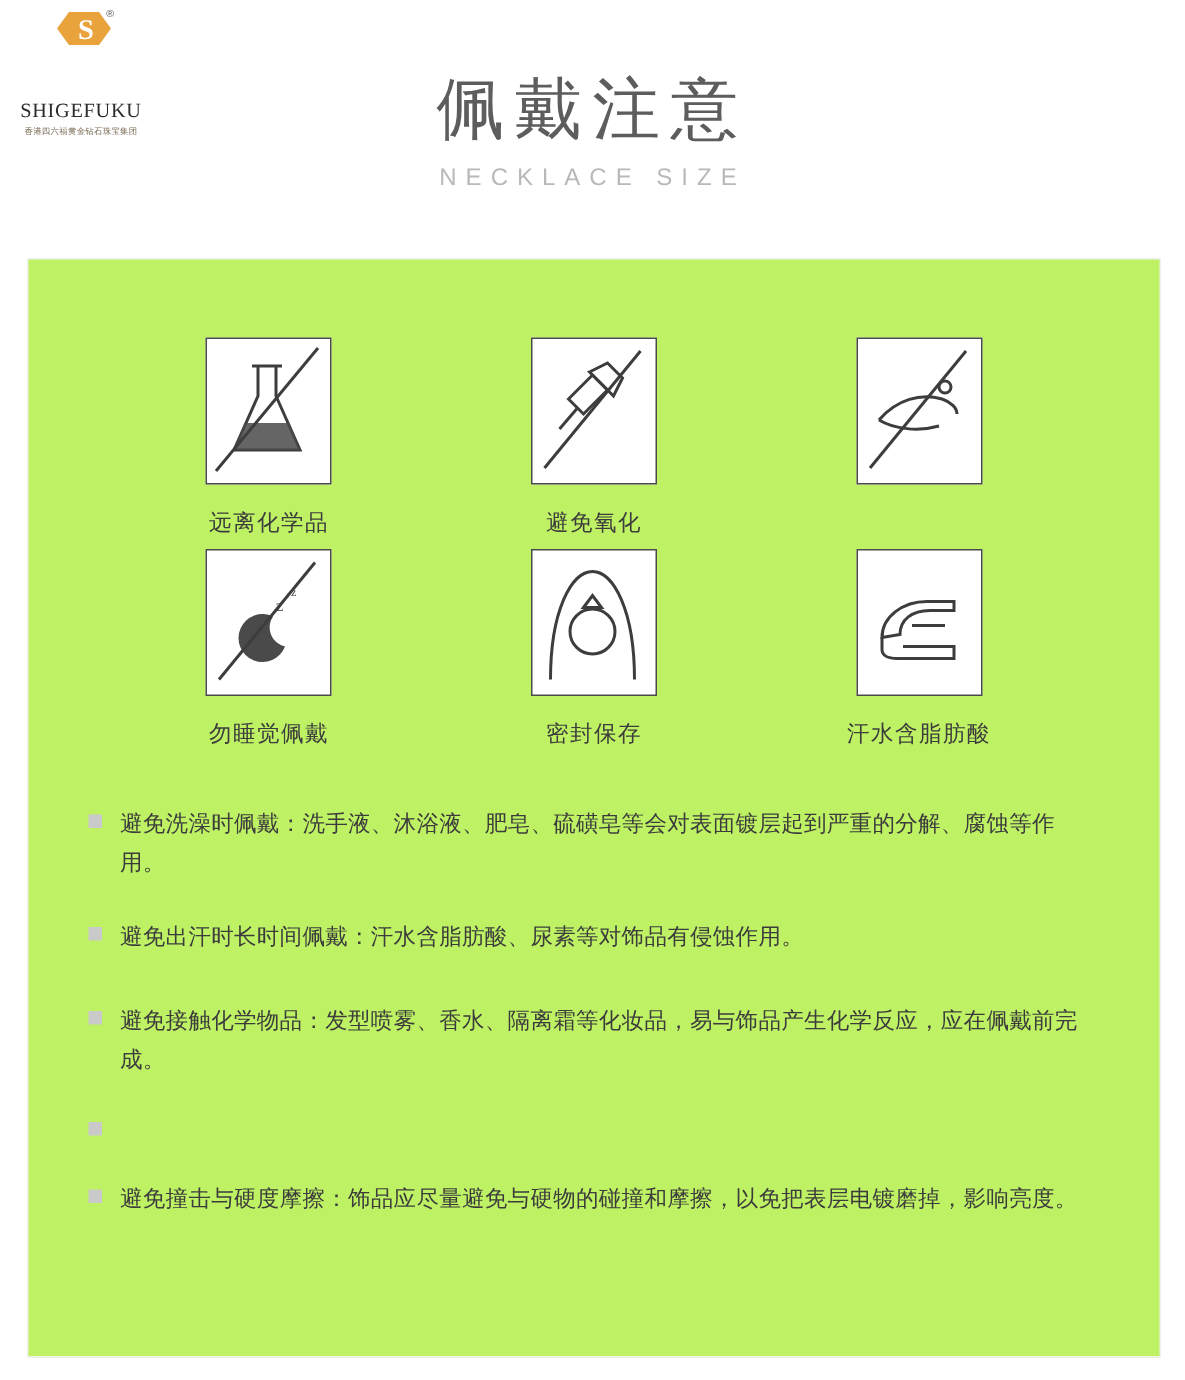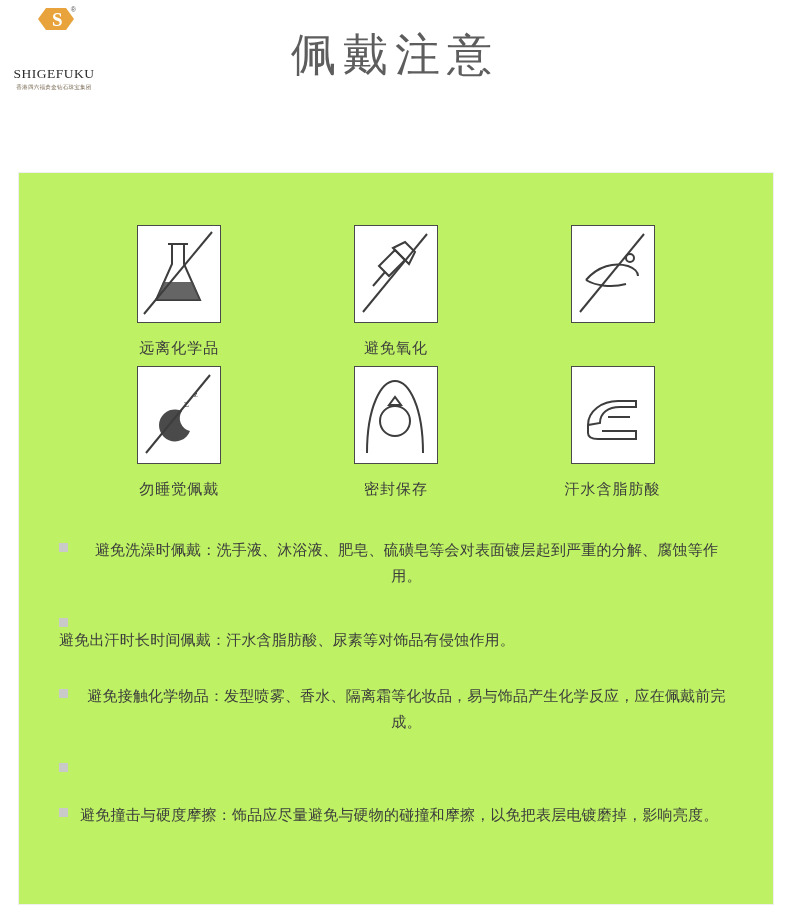--- a/index.html
+++ b/index.html
@@ -49,21 +49,21 @@
   .logo-sub {
     font-size: 5.6px;
     color: #7a6a55;
     letter-spacing: 0.2px;
     margin-top: 2px;
     white-space: nowrap;
   }
 
   
   .header {
-    padding-top: 30px;
+    padding-top: 48px;
     text-align: center;
   }
   .title-cn {
     font-family: "Liberation Sans", sans-serif;
     font-size: 45px;
     letter-spacing: 7px;
     color: #5d5d5d;
     font-weight: normal;
     line-height: 1.1;
   }
@@ -113,55 +113,55 @@
   }
 
   
   .notes {
     padding: 30px 40px 0 40px;
   }
   .note {
     display: flex;
     align-items: flex-start;
     margin-bottom: 22px;
-    text-align: center;
   }
   .note-bullet {
     width: 9px;
     height: 9px;
     background: #c9c9c9;
     margin-top: 6px;
     margin-right: 12px;
     flex: 0 0 auto;
   }
   .note-text {
     font-size: 15px;
     line-height: 1.75;
     color: #3c3c3c;
     letter-spacing: 0.2px;
   }
-  .note.gap { margin-bottom: 30px; flex-direction: column; }
+  .note.gap { margin-bottom: 30px; }
 </style>
 </head>
 <body>
 
 <div class="logo-block">
   <div class="logo-mark">
     <svg width="44" height="42" viewBox="0 0 44 42" xmlns="http://www.w3.org/2000/svg">
       <polygon points="14,2 34,2 42,13 34,24 14,24 6,13" fill="#e8a33d"></polygon>
       <text x="20" y="20" font-family="Liberation Serif, serif" font-size="19" font-weight="bold" fill="#ffffff">S</text>
     </svg>
     <span class="logo-reg">®</span>
   </div>
   <div class="logo-name">SHIGEFUKU</div>
   <div class="logo-sub">香港四六福黄金钻石珠宝集团</div>
 </div>
 
 <div class="header">
   <div class="title-cn">佩戴注意</div>
+  <div class="title-en">NECKLACE SIZE</div>
 </div>
 
 <div class="panel">
 
   <div class="icon-grid">
 
     <div class="icon-cell">
       <div class="icon-box">
         <svg width="80" height="94" viewBox="0 0 80 94">
           <path d="M30 18 L50 18 M34 18 L34 38 L18 74 L62 74 L46 38 L46 18" fill="none" stroke="#3d3d3d" stroke-width="2"></path>

